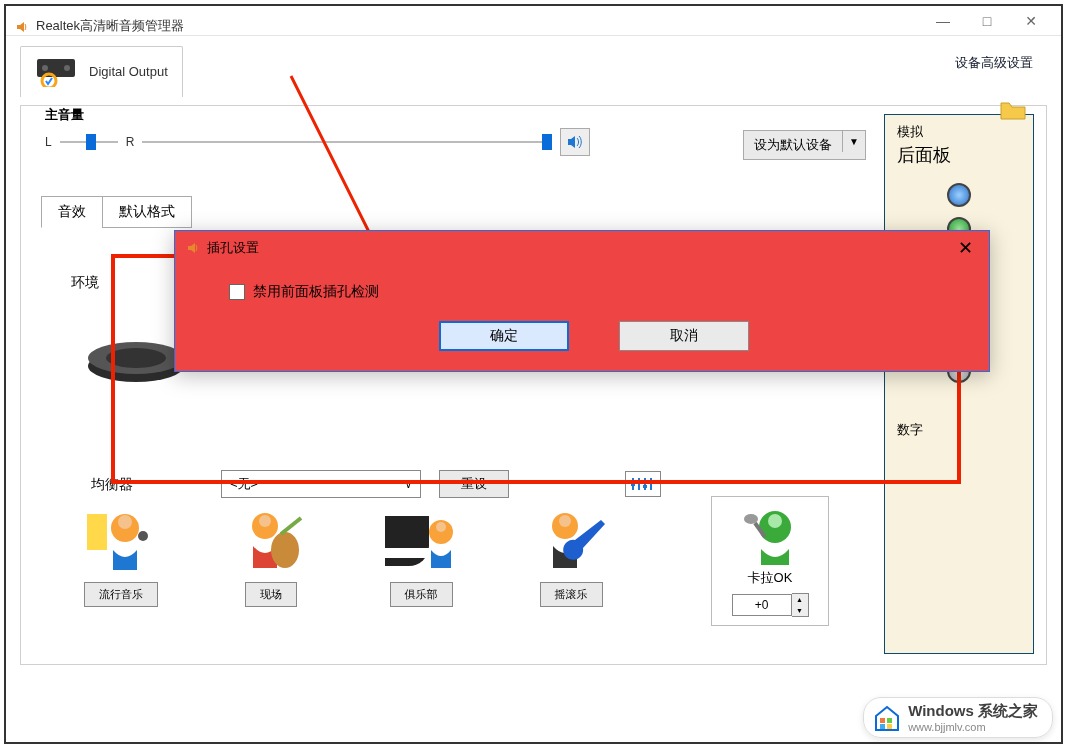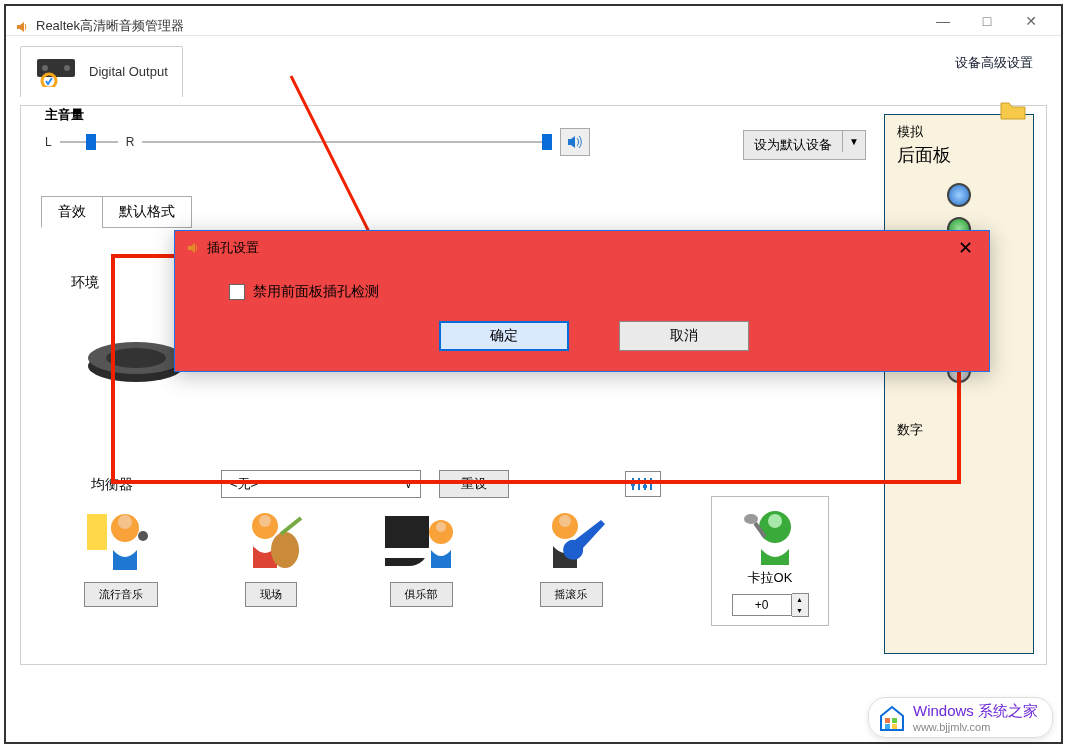--- a/index.html
+++ b/index.html
@@ -90,21 +90,21 @@
   .dlg-body { padding: 18px 30px 20px 54px; }
   .dlg-cb-row { display: flex; align-items: center; gap: 8px; font-size: 14px; margin-bottom: 20px; }
   .dlg-cb { width: 16px; height: 16px; border: 1px solid #666; background: #fff; }
   .dlg-btns { display: flex; gap: 50px; justify-content: center; }
   .dlg-btns .btn-ok { border: 2px solid #0a6cd8; background: #dbe9ff; width: 130px; height: 30px; font-size: 14px; cursor: pointer; }
   .dlg-btns .btn-cancel { border: 1px solid #888; background: #eaeaea; width: 130px; height: 30px; font-size: 14px; cursor: pointer; }
   
   .arrow-line { position: absolute; pointer-events: none; }
   
   .watermark { position: absolute; right: 14px; bottom: 12px; display: flex; align-items: center; gap: 6px; background: rgba(255,255,255,.92); border: 1px solid #ddd; border-radius: 18px; padding: 4px 14px 4px 8px; box-shadow: 0 2px 6px rgba(0,0,0,.1); }
-  .wm-title { font-size: 15px; color: #6d28d9; font-weight: normal; }
+  .wm-title { font-size: 15px; color: #404040; font-weight: bold; }
   .wm-url { font-size: 11px; color: #888; }
 </style>
 </head>
 <body>
 
 <div class="outer-frame">
 
   <div class="titlebar">
     <span class="titlebar-icon">
       <svg viewBox="0 0 16 16">

